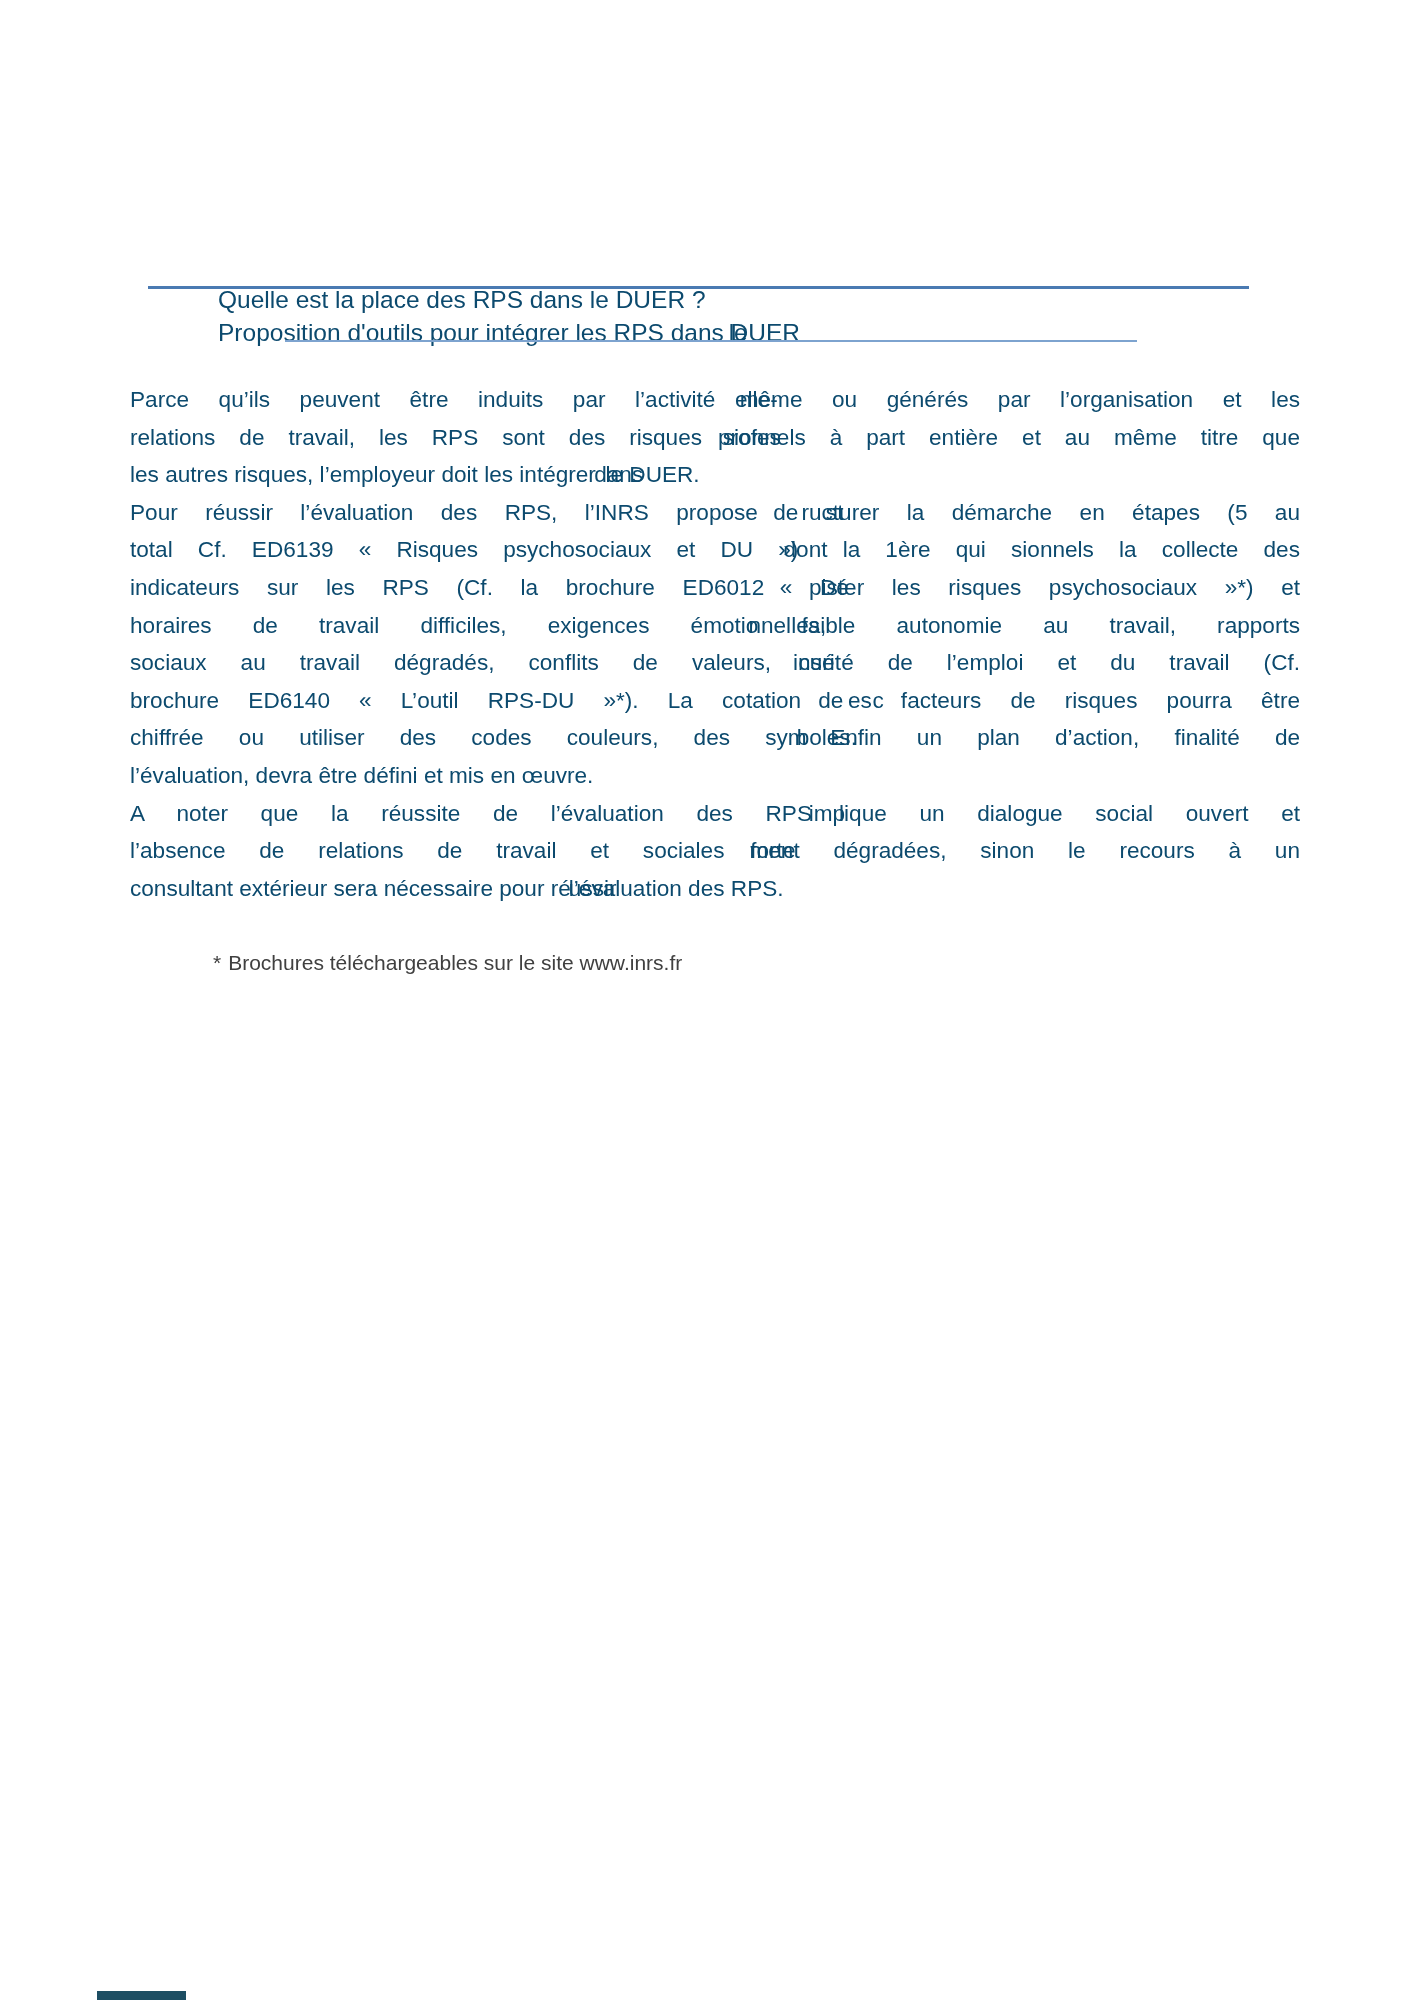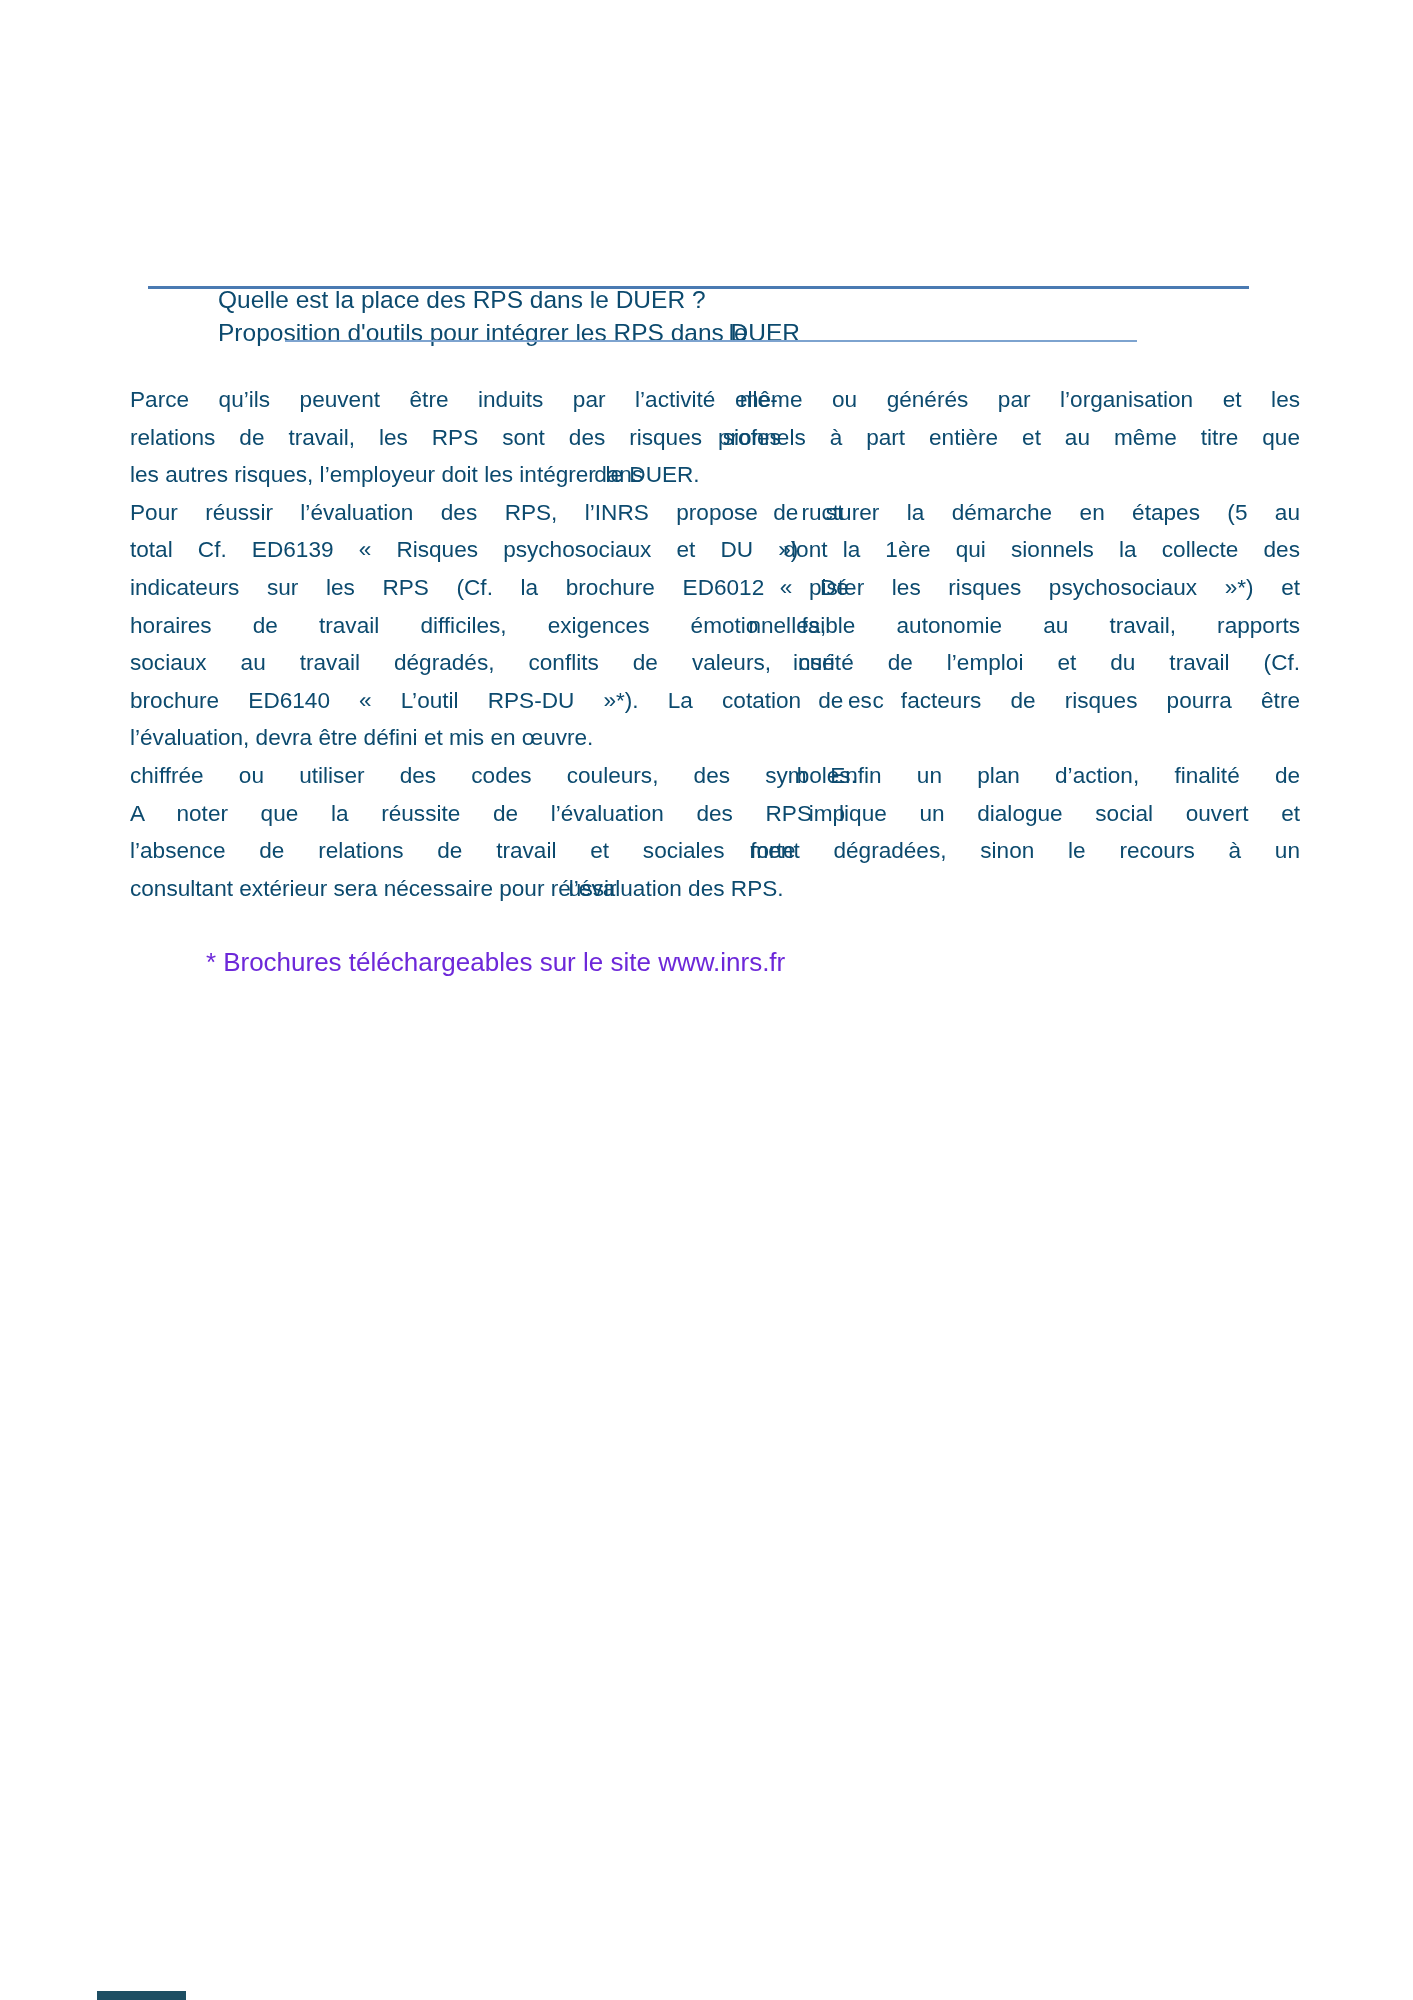--- a/index.html
+++ b/index.html
@@ -33,22 +33,22 @@
   
   .body-text{
     position:absolute;left:130px;top:381px;width:1170px;
     font-size:22.6px;color:#0c4a6e;
   }
   .bline{height:37.6px;line-height:37.6px;overflow:visible;}
   .bline.just{text-align:justify;text-align-last:justify;}
   .bline span{display:inline;}
   
   .footnote{
-    position:absolute;left:138px;top:944px;width:1170px;
-    font-size:26px;line-height:37.6px;color:#6d28d9;
+    position:absolute;left:145px;top:944px;width:1170px;
+    font-size:21px;line-height:37.6px;color:#404040;
   }
   .footnote .star{display:inline-block;margin-left:68px;}
   .footnote .ftext{display:inline-block;margin-left:7px;}
   
   .footer-bar{
     position:absolute;left:97px;top:1991px;width:89px;height:9px;
     background:#1d4e63;
   }
 </style>
 </head>
@@ -72,22 +72,22 @@
         <div class="bline just"><span>relations de travail, les RPS sont des risques </span><span style="margin-left: -8px;">profes</span><span style="margin-left: -58px;">sionnels à part entière et au même titre que</span></div>
         <div class="bline"><span>les autres risques, l’employeur doit les intégrer </span><span style="margin-left: -8px;">dans </span><span style="margin-left: -44px;">le DUER.</span></div>
       </div>
       <div>
         <div class="bline just"><span>Pour réussir l’évaluation des RPS, l’INRS propose </span><span style="margin-left: -12px;">de st</span><span style="margin-left: -42px;">ructurer la démarche en étapes (5 au</span></div>
         <div class="bline just"><span>total Cf. ED6139 « Risques psychosociaux et DU ») </span><span style="margin-left: -40px;">dont </span><span style="margin-left: -10px;">la 1ère qui sionnels la collecte des</span></div>
         <div class="bline just"><span>indicateurs sur les RPS (Cf. la brochure ED6012 </span><span style="margin-left: -12px;">« Dé</span><span style="margin-left: -40px;">pister les risques psychosociaux »*) et</span></div>
         <div class="bline just"><span>horaires de travail difficiles, exigences émotio</span><span style="margin-left: -10px;">nnelles, </span><span style="margin-left: -66px;">faible autonomie au travail, rapports</span></div>
         <div class="bline just"><span>sociaux au travail dégradés, conflits de valeurs, </span><span style="margin-left: -12px;">insé</span><span style="margin-left: -36px;">curité de l’emploi et du travail (Cf.</span></div>
         <div class="bline just"><span>brochure ED6140 « L’outil RPS-DU »*). La cotation </span><span style="margin-left: -12px;">de c</span><span style="margin-left: -36px;">es facteurs de risques pourra être</span></div>
+        <div class="bline just"><span>chiffrée ou utiliser des codes couleurs, des sym</span><span style="margin-left: -10px;">boles. </span><span style="margin-left: -62px;">Enfin un plan d’action, finalité de</span></div>
         <div class="bline"><span>l’évaluation, devra être défini et mis en œuvre.</span></div>
-        <div class="bline just"><span>chiffrée ou utiliser des codes couleurs, des sym</span><span style="margin-left: -10px;">boles. </span><span style="margin-left: -62px;">Enfin un plan d’action, finalité de</span></div>
       </div>
       <div>
         <div class="bline just"><span>A noter que la réussite de l’évaluation des RPS </span><span style="margin-left: -36px;">imp</span><span style="margin-left: -6px;">lique un dialogue social ouvert et</span></div>
         <div class="bline just"><span>l’absence de relations de travail et sociales </span><span style="margin-left: -8px;">forte</span><span style="margin-left: -46px;">ment dégradées, sinon le recours à un</span></div>
         <div class="bline"><span>consultant extérieur sera nécessaire pour ré</span><span style="margin-left: -2px;">ussir </span><span style="margin-left: -54px;">l’évaluation des RPS.</span></div>
       </div>
     </div>
 
   <div class="footnote">
     <span class="star">*</span><span class="ftext">Brochures téléchargeables sur le site www.inrs.fr</span>

